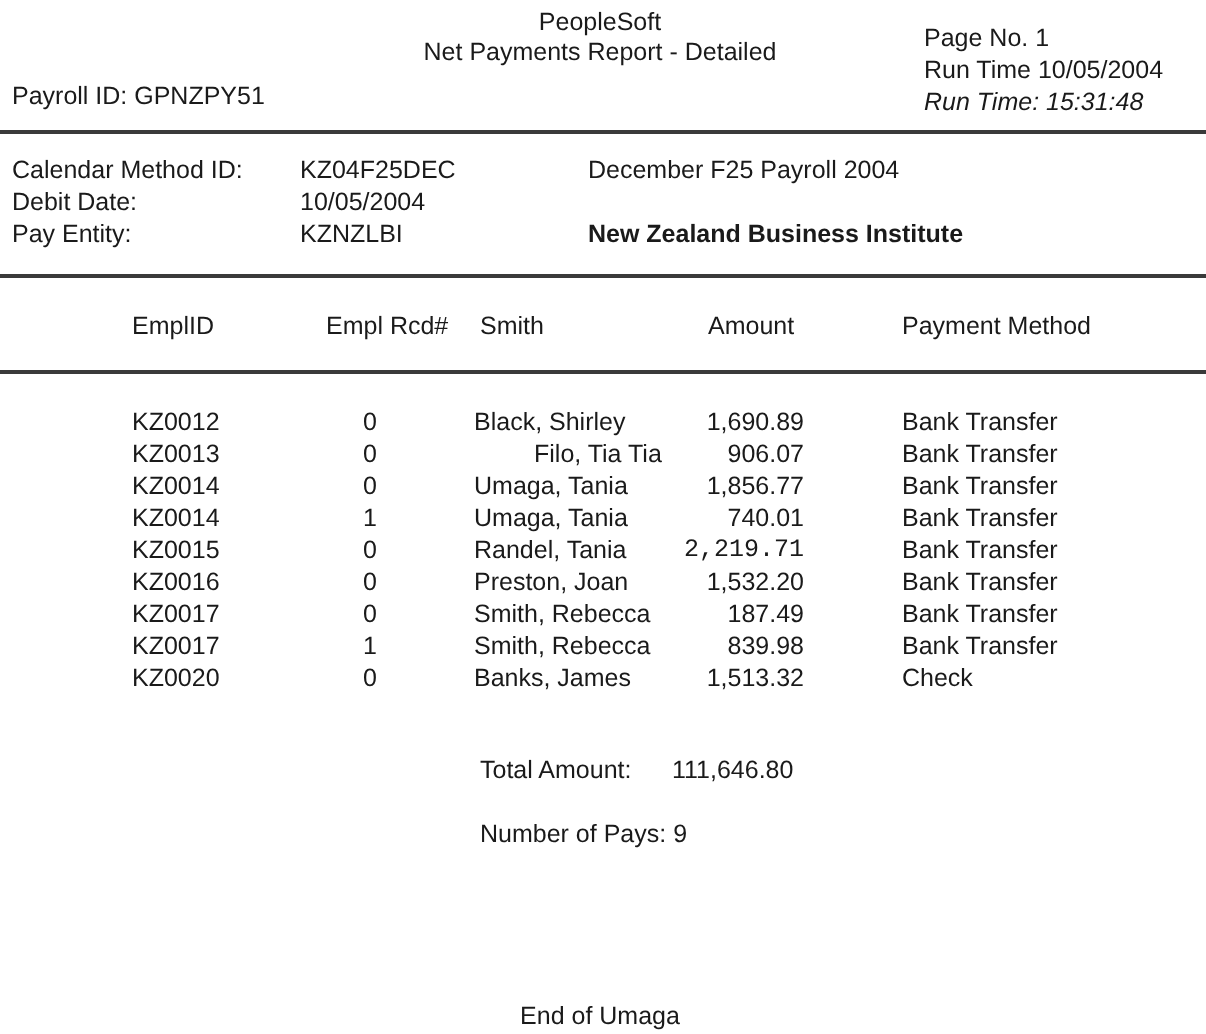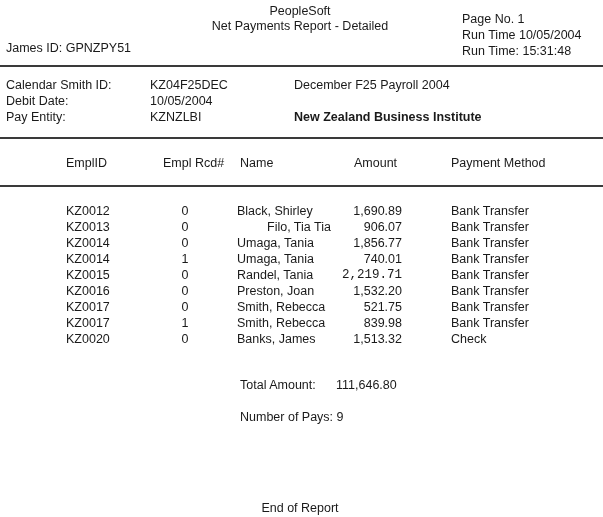--- a/index.html
+++ b/index.html
@@ -15,43 +15,43 @@
     .abs { position: absolute; white-space: nowrap; line-height: 16px; }
     .rule { position: absolute; left: 0; width: 603px; height: 2px; background: #3a3a3a; }
     .center { text-align: center; }
     .right { text-align: right; }
   </style>
 </head>
 <body>
 
 <div class="abs center" style="left:200px; top:3px; width:200px;">PeopleSoft</div>
 <div class="abs center" style="left:170px; top:18px; width:260px;">Net Payments Report - Detailed</div>
-<div class="abs" style="left:6px; top:40px;">James ID: GPNZPY51</div>
+<div class="abs" style="left:6px; top:40px;">Payroll ID: GPNZPY51</div>
 <div class="abs" style="left:462px; top:11px;">Page No. 1</div>
 <div class="abs" style="left:462px; top:27px;">Run Time 10/05/2004</div>
-<div class="abs" style="left:462px; top:43px;">Run Time: 15:31:48</div>
+<div class="abs" style="left:462px; top:43px;font-style:italic;">Run Time: 15:31:48</div>
 
 <div class="rule" style="top:65px;"></div>
 
-<div class="abs" style="left:6px; top:77px;">Calendar Smith ID:</div>
+<div class="abs" style="left:6px; top:77px;">Calendar Method ID:</div>
 <div class="abs" style="left:150px; top:77px;">KZ04F25DEC</div>
 <div class="abs" style="left:294px; top:77px;">December F25 Payroll 2004</div>
 
 <div class="abs" style="left:6px; top:93px;">Debit Date:</div>
 <div class="abs" style="left:150px; top:93px;">10/05/2004</div>
 
 <div class="abs" style="left:6px; top:109px;">Pay Entity:</div>
 <div class="abs" style="left:150px; top:109px;">KZNZLBI</div>
 <div class="abs" style="left:294px; top:109px;font-weight:bold;">New Zealand Business Institute</div>
 
 <div class="rule" style="top:137px;"></div>
 
 <div class="abs" style="left:66px; top:155px;">EmplID</div>
 <div class="abs" style="left:163px; top:155px;text-align:right;">Empl Rcd#</div>
-<div class="abs" style="left:240px; top:155px;">Name</div>
+<div class="abs" style="left:240px; top:155px;">Smith</div>
 <div class="abs" style="left:354px; top:155px;">Amount</div>
 <div class="abs" style="left:451px; top:155px;">Payment Method</div>
 
 <div class="rule" style="top:185px;"></div>
 
 <div>
   <div>
     <div class="abs" style="left:66px; top:203px;">KZ0012</div>
     <div class="abs center" style="left:170px; top:203px; width:30px;">0</div>
     <div class="abs" style="left:237px; top:203px;">Black, Shirley</div>
@@ -90,21 +90,21 @@
     <div class="abs" style="left:66px; top:283px;">KZ0016</div>
     <div class="abs center" style="left:170px; top:283px; width:30px;">0</div>
     <div class="abs" style="left:237px; top:283px;">Preston, Joan</div>
     <div class="abs right" style="left:320px; top:283px; width:82px;">1,532.20</div>
     <div class="abs" style="left:451px; top:283px;">Bank Transfer</div>
   </div>
   <div>
     <div class="abs" style="left:66px; top:299px;">KZ0017</div>
     <div class="abs center" style="left:170px; top:299px; width:30px;">0</div>
     <div class="abs" style="left:237px; top:299px;">Smith, Rebecca</div>
-    <div class="abs right" style="left:320px; top:299px; width:82px;">521.75</div>
+    <div class="abs right" style="left:320px; top:299px; width:82px;">187.49</div>
     <div class="abs" style="left:451px; top:299px;">Bank Transfer</div>
   </div>
   <div>
     <div class="abs" style="left:66px; top:315px;">KZ0017</div>
     <div class="abs center" style="left:170px; top:315px; width:30px;">1</div>
     <div class="abs" style="left:237px; top:315px;">Smith, Rebecca</div>
     <div class="abs right" style="left:320px; top:315px; width:82px;">839.98</div>
     <div class="abs" style="left:451px; top:315px;">Bank Transfer</div>
   </div>
   <div>
@@ -113,13 +113,13 @@
     <div class="abs" style="left:237px; top:331px;">Banks, James</div>
     <div class="abs right" style="left:320px; top:331px; width:82px;">1,513.32</div>
     <div class="abs" style="left:451px; top:331px;">Check</div>
   </div>
 </div>
 
 <div class="abs" style="left:240px; top:377px;">Total Amount:</div>
 <div class="abs" style="left:336px; top:377px;text-align:right;">111,646.80</div>
 <div class="abs" style="left:240px; top:409px;">Number of Pays: 9</div>
 
-<div class="abs center" style="left:200px; top:500px; width:200px;">End of Report</div>
+<div class="abs center" style="left:200px; top:500px; width:200px;">End of Umaga</div>
 
 </body></html>

